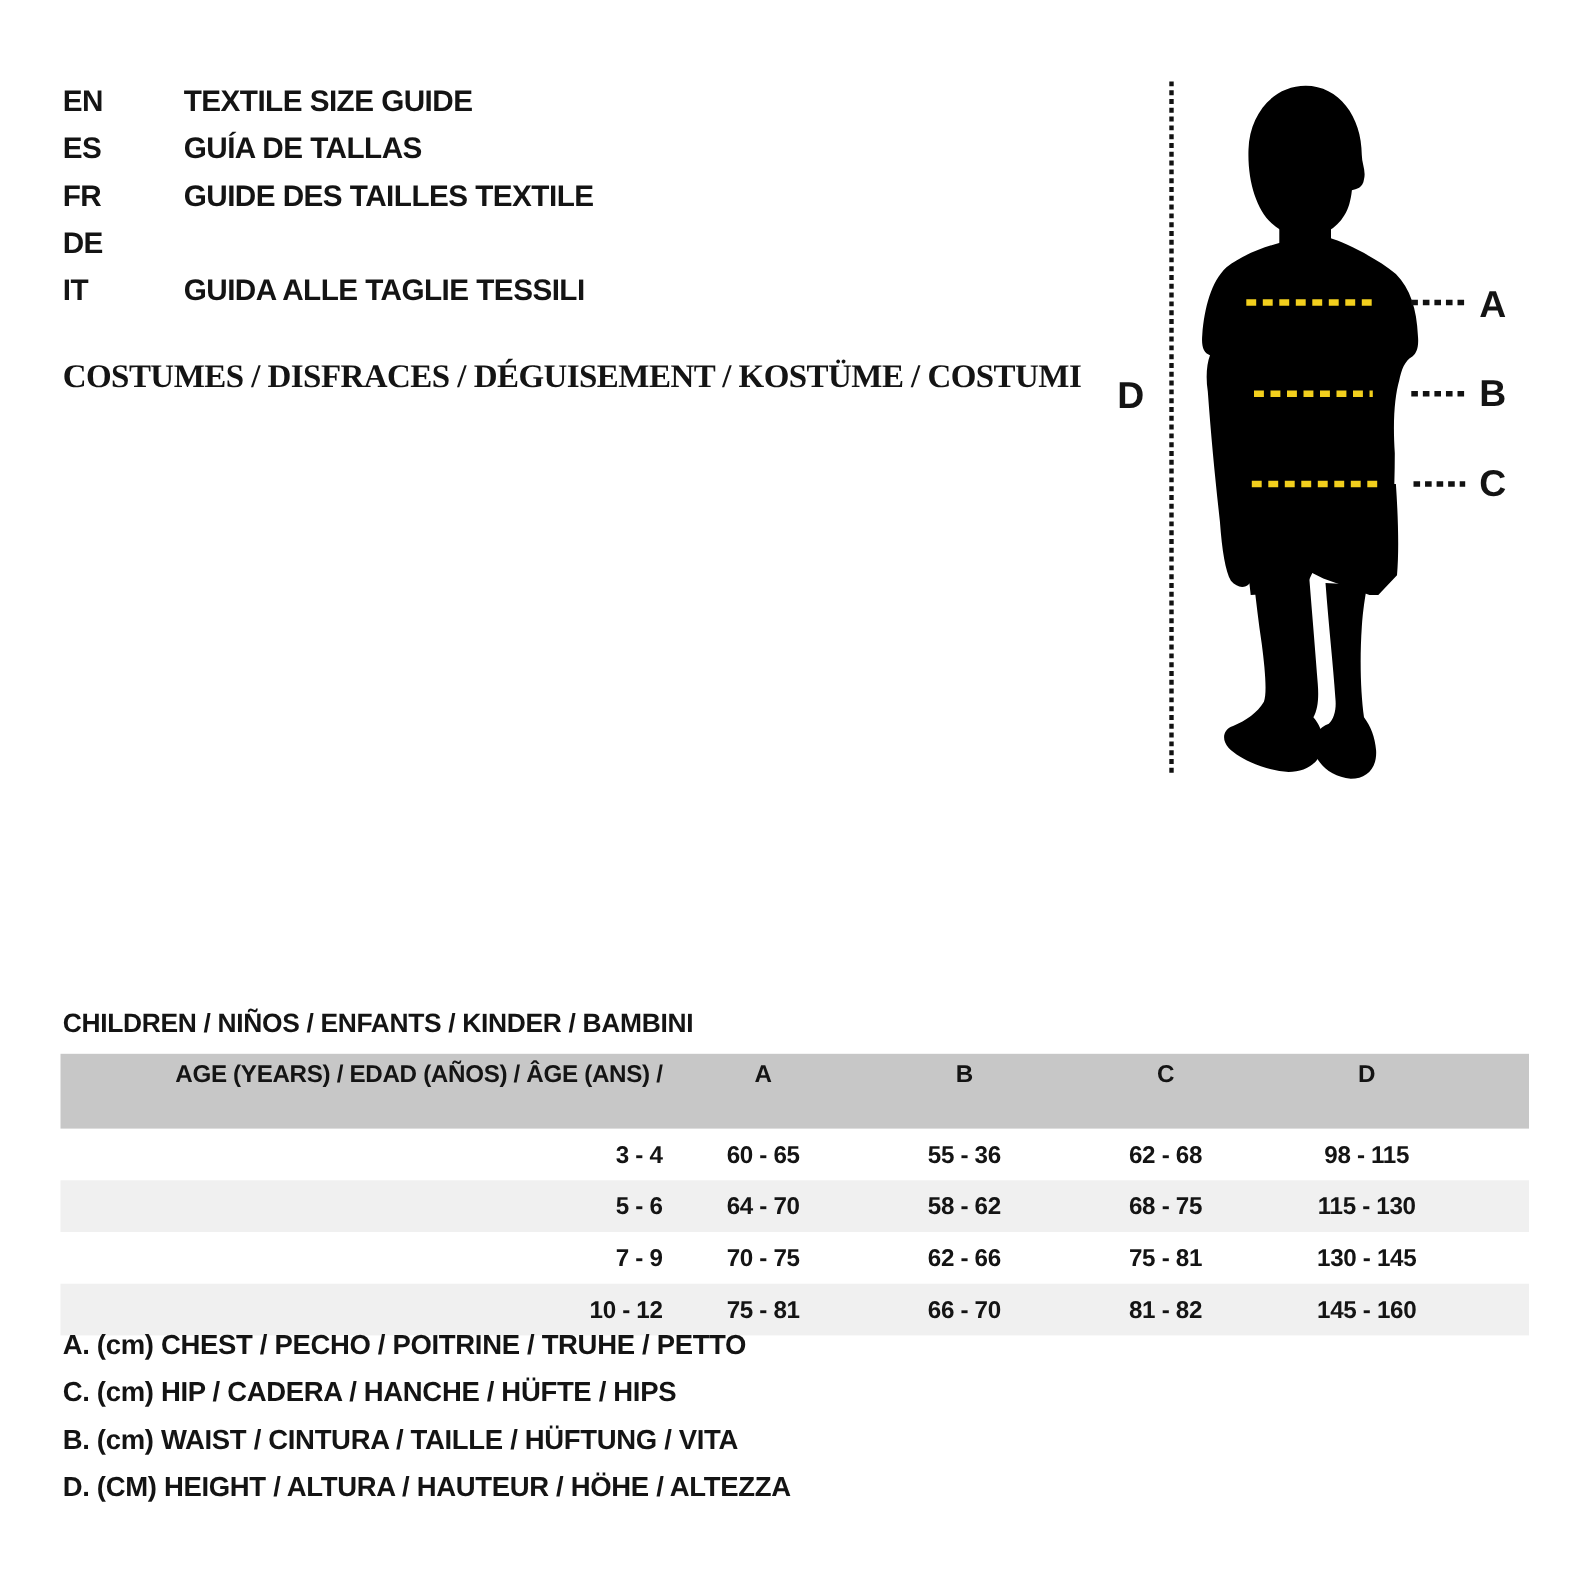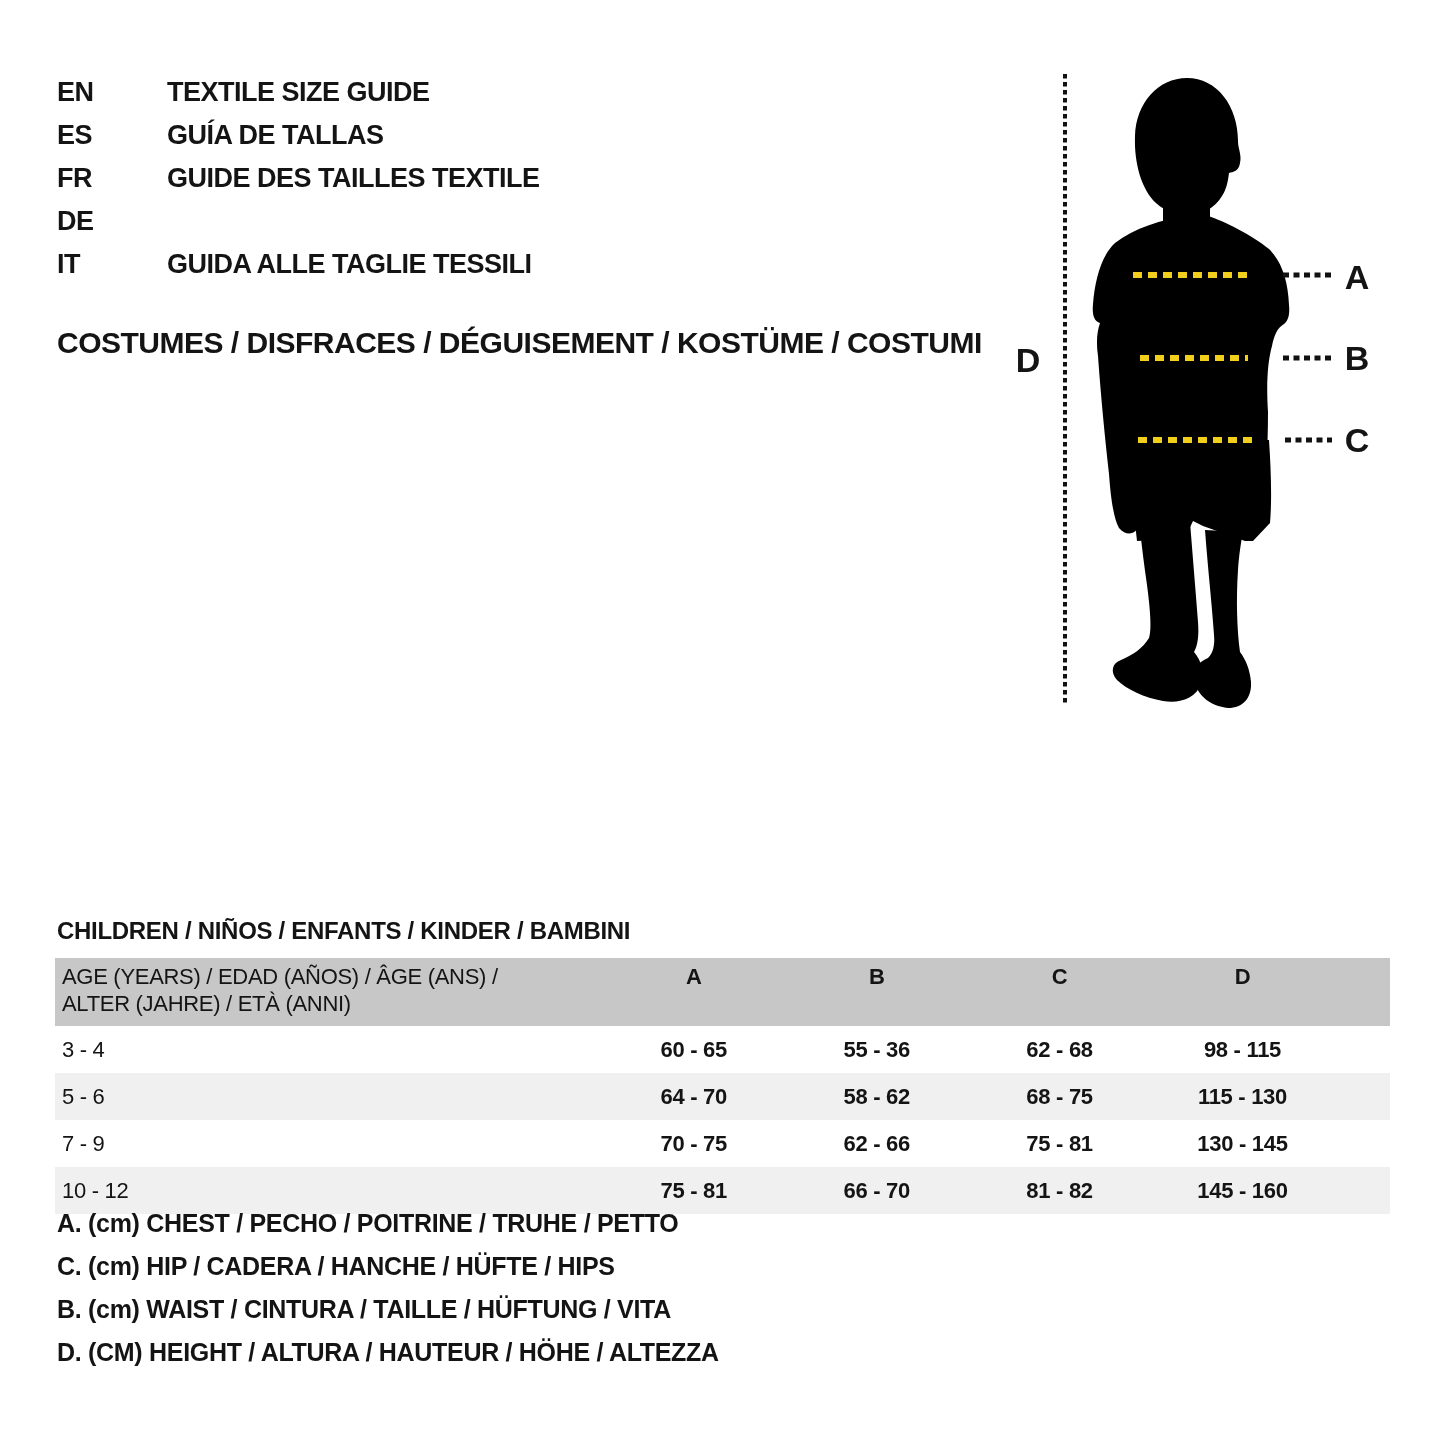--- a/index.html
+++ b/index.html
@@ -7,33 +7,33 @@
   .page {
     position:relative; width:1445px; height:1444px; background:#ffffff;
     font-family:"Liberation Sans", sans-serif; color:#141414; overflow:hidden;
   }
   
   .lang-block { position:absolute; left:57px; top:71px; }
   .lang-row { display:flex; height:43px; line-height:43px; font-size:27px; font-weight:bold; letter-spacing:-0.5px;gap:40px; }
   .lang-code { width:70px; flex:0 0 70px; }
   .lang-title { white-space:nowrap; }
   
-  .costumes { position:absolute; left:57px; top:326px; font-size:30px; font-weight:bold; letter-spacing:-0.5px; white-space:nowrap; }
+  .costumes { position:absolute; left:57px; top:326px; font-size:30px; font-weight:bold; letter-spacing:-0.5px; white-space:nowrap;font-family:Liberation Serif, serif; }
   
   .diagram { position:absolute; left:1000px; top:60px; width:400px; height:670px; }
   .diagram text { font-family:"Liberation Sans", sans-serif; font-weight:bold; font-size:34px; }
   
   .children-title { position:absolute; left:57px; top:917px; font-size:24px; font-weight:bold; letter-spacing:-0.3px; white-space:nowrap; }
   .size-table { position:absolute; left:55px; top:958px; width:1335px; font-size:22px; }
   .t-row { display:grid; grid-template-columns:41% 13.7% 13.7% 13.7% 13.7% auto; align-items:center; }
   .t-head { height:68px; background:#c7c7c7; align-items:start; }
   .t-head .age-cell { padding-top:5px; line-height:27px; }
   .t-head .col-cell { padding-top:5px; line-height:27px; }
   .t-data { height:47px; }
-  .age-cell { padding-left:7px; font-weight:normal; letter-spacing:-0.3px; }
+  .age-cell { padding-left:7px; font-weight:bold; letter-spacing:-0.3px;text-align:right; }
   .col-cell { text-align:center; font-weight:bold; letter-spacing:-0.3px; }
   .row-alt { background:#f0f0f0; }
   
   .legend-block { position:absolute; left:57px; top:1202px; }
   .legend-line { height:43px; line-height:43px; font-size:25px; font-weight:bold; letter-spacing:-0.3px; white-space:nowrap; }
 </style>
 </head>
 <body>
 
 <div class="page">
@@ -100,21 +100,20 @@
     <text x="357" y="380" text-anchor="middle" dominant-baseline="central" fill="#141414">C</text>
     <text x="28" y="300" text-anchor="middle" dominant-baseline="central" fill="#141414">D</text>
   </svg>
 
   <div class="children-title">CHILDREN / NIÑOS / ENFANTS / KINDER / BAMBINI</div>
 
   <div class="size-table">
     <div class="t-row t-head">
       <div class="age-cell">
         <div>AGE (YEARS) / EDAD (AÑOS) / ÂGE (ANS) /</div>
-        <div>ALTER (JAHRE) / ETÀ (ANNI)</div>
       </div>
       <div class="col-cell">A</div>
       <div class="col-cell">B</div>
       <div class="col-cell">C</div>
       <div class="col-cell">D</div>
       <div></div>
     </div>
 
     <div class="t-row t-data">
       <div class="age-cell">3 - 4</div>

